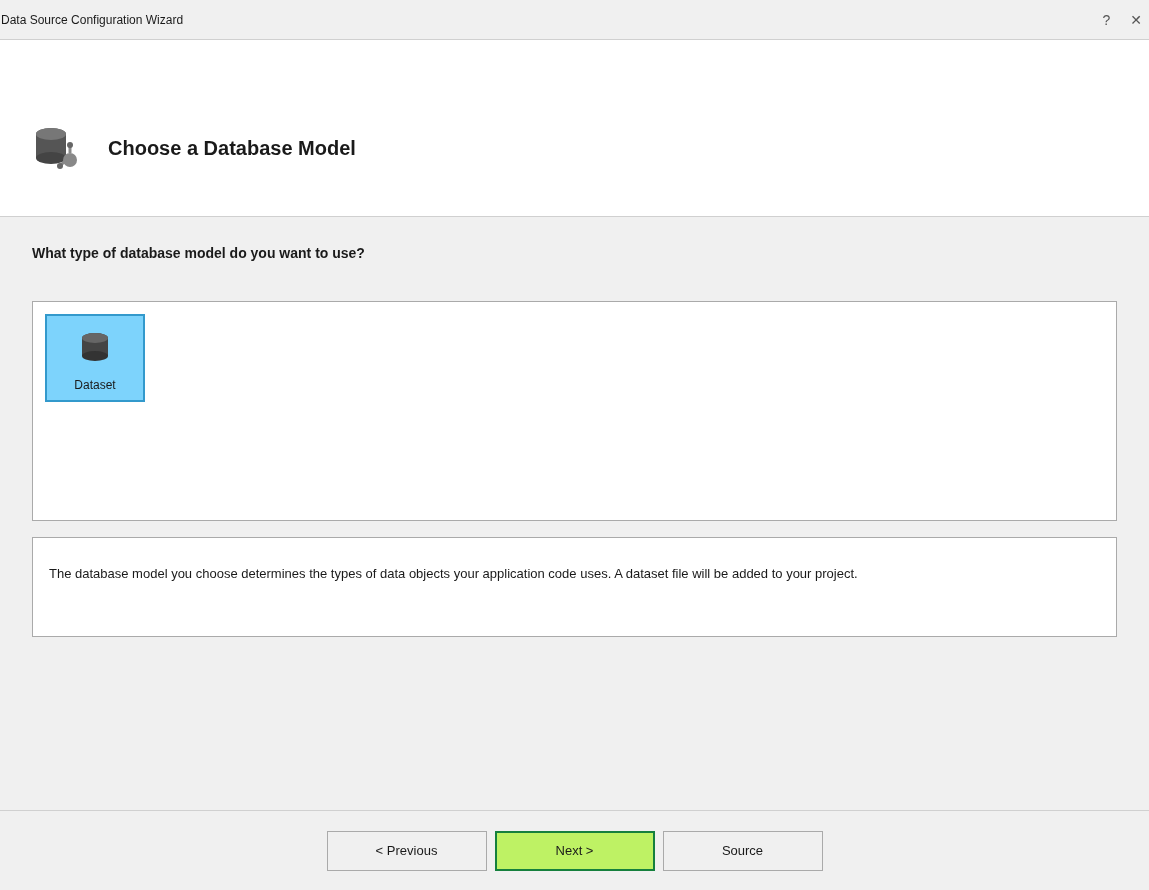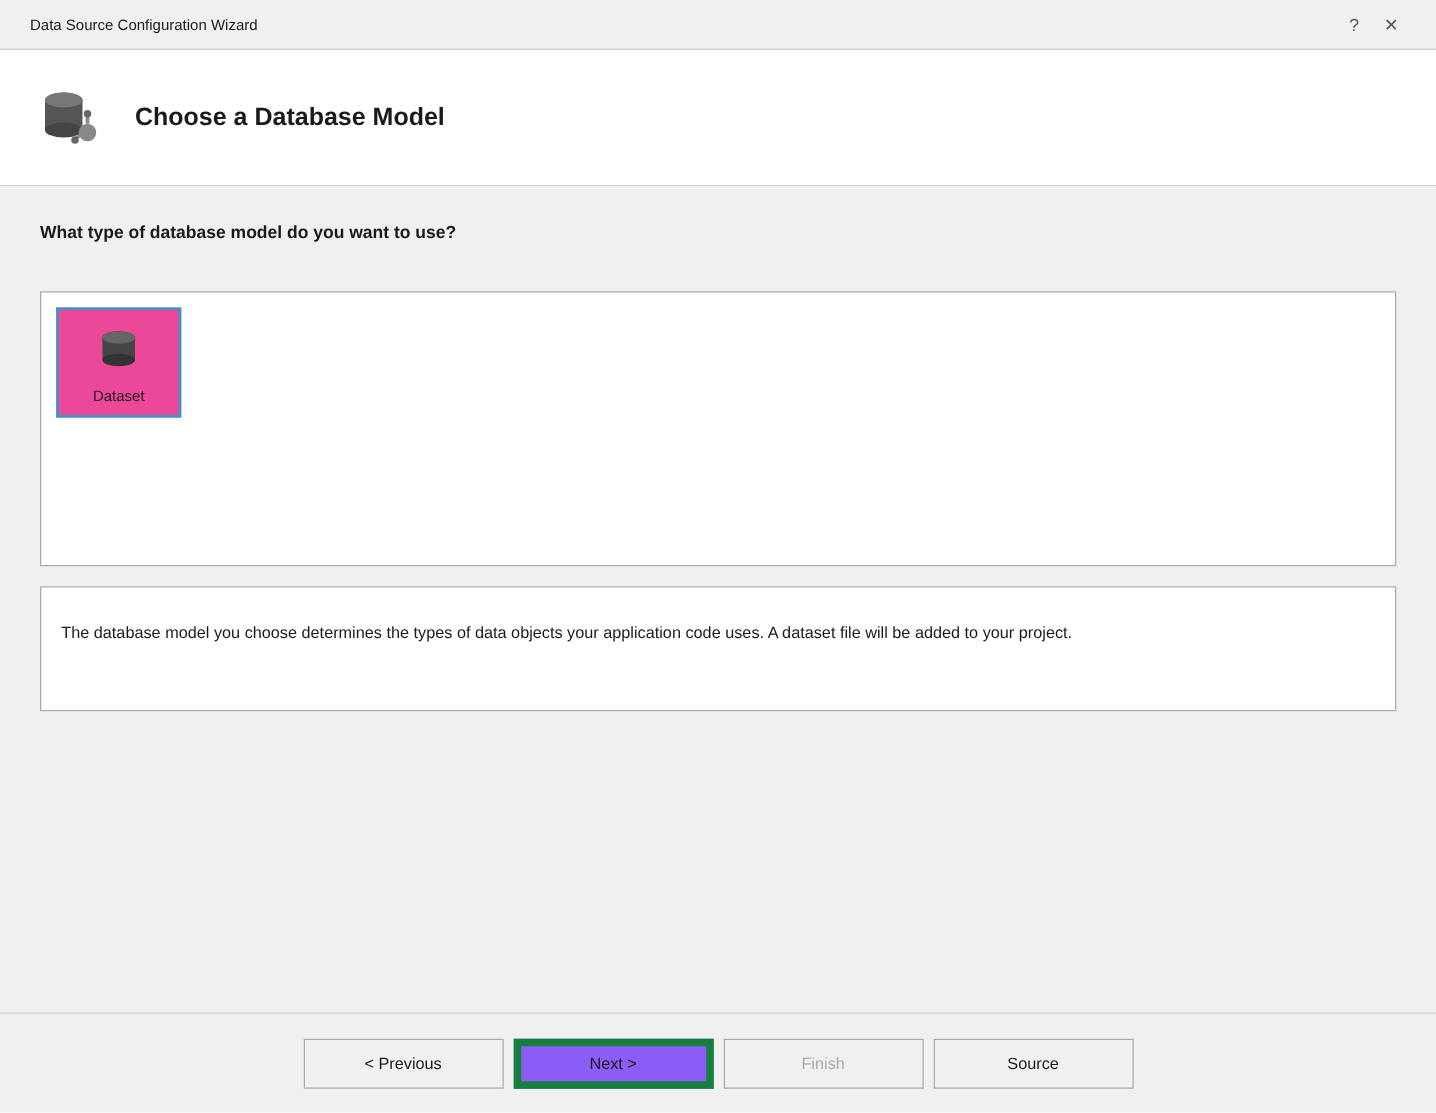--- a/index.html
+++ b/index.html
@@ -18,21 +18,21 @@
       display: flex;
       flex-direction: column;
       overflow: hidden;
     }
 
     
     .title-bar {
       display: flex;
       align-items: center;
       justify-content: space-between;
-      padding: 8px 24px;
+      padding: 8px 1px;
       background: #f0f0f0;
       border-bottom: 1px solid #d0d0d0;
       height: 40px;
       flex-shrink: 0;
       gap: 48px;
     }
 
     .title-bar-left {
       display: flex;
       align-items: center;
@@ -64,27 +64,28 @@
     .wizard-content {
       display: flex;
       flex-direction: column;
       flex: 1;
       overflow: hidden;
     }
 
     
     .wizard-header {
       background: #ffffff;
-      padding: 24px 28px;
+      padding: 38px 28px;
       border-bottom: 1px solid #d0d0d0;
       display: flex;
       align-items: center;
       gap: 20px;
       min-height: 100px;
       flex-shrink: 0;
+      margin-top: 40px;
     }
 
     .wizard-header-icon {
       flex-shrink: 0;
       width: 60px;
       height: 60px;
       display: flex;
       align-items: center;
       justify-content: center;
     }
@@ -124,21 +125,21 @@
       align-content: flex-start;
       gap: 8px;
     }
 
     
     .dataset-option {
       display: flex;
       flex-direction: column;
       align-items: center;
       padding: 8px 4px;
-      background: #ec4899;
+      background: #7dd3fc;
       border: 2px solid #3399cc;
       cursor: pointer;
       width: 100px;
       gap: 6px;
     }
 
     .dataset-icon {
       width: 48px;
       height: 48px;
       display: flex;
@@ -181,22 +182,22 @@
       height: 40px;
       padding: 0 20px;
       font-size: 13px;
       cursor: pointer;
       border: 1px solid #aaaaaa;
       background: #f0f0f0;
       color: #1a1a1a;
     }
 
     .wizard-footer-btn.active {
-      border: 6px solid #15803d;
-      background: #8b5cf6;
+      border: 2px solid #15803d;
+      background: #bef264;
       color: #1a1a1a;
     }
 
     .wizard-footer-btn.disabled {
       color: #aaaaaa;
       cursor: default;
     }
 
     
     .db-icon-header {
@@ -265,17 +266,16 @@
 
     <div class="description-box">The database model you choose determines the types of data objects your application code uses. A dataset file will be added to your project.</div>
 
     <div class="body-spacer"></div>
 
   </div>
 
   <div class="wizard-footer">
     <button class="wizard-footer-btn">&lt; Previous</button>
     <button class="wizard-footer-btn active">Next &gt;</button>
-    <button class="wizard-footer-btn disabled">Finish</button>
     <button class="wizard-footer-btn">Source</button>
   </div>
 
 </div>
 
 </body></html>

